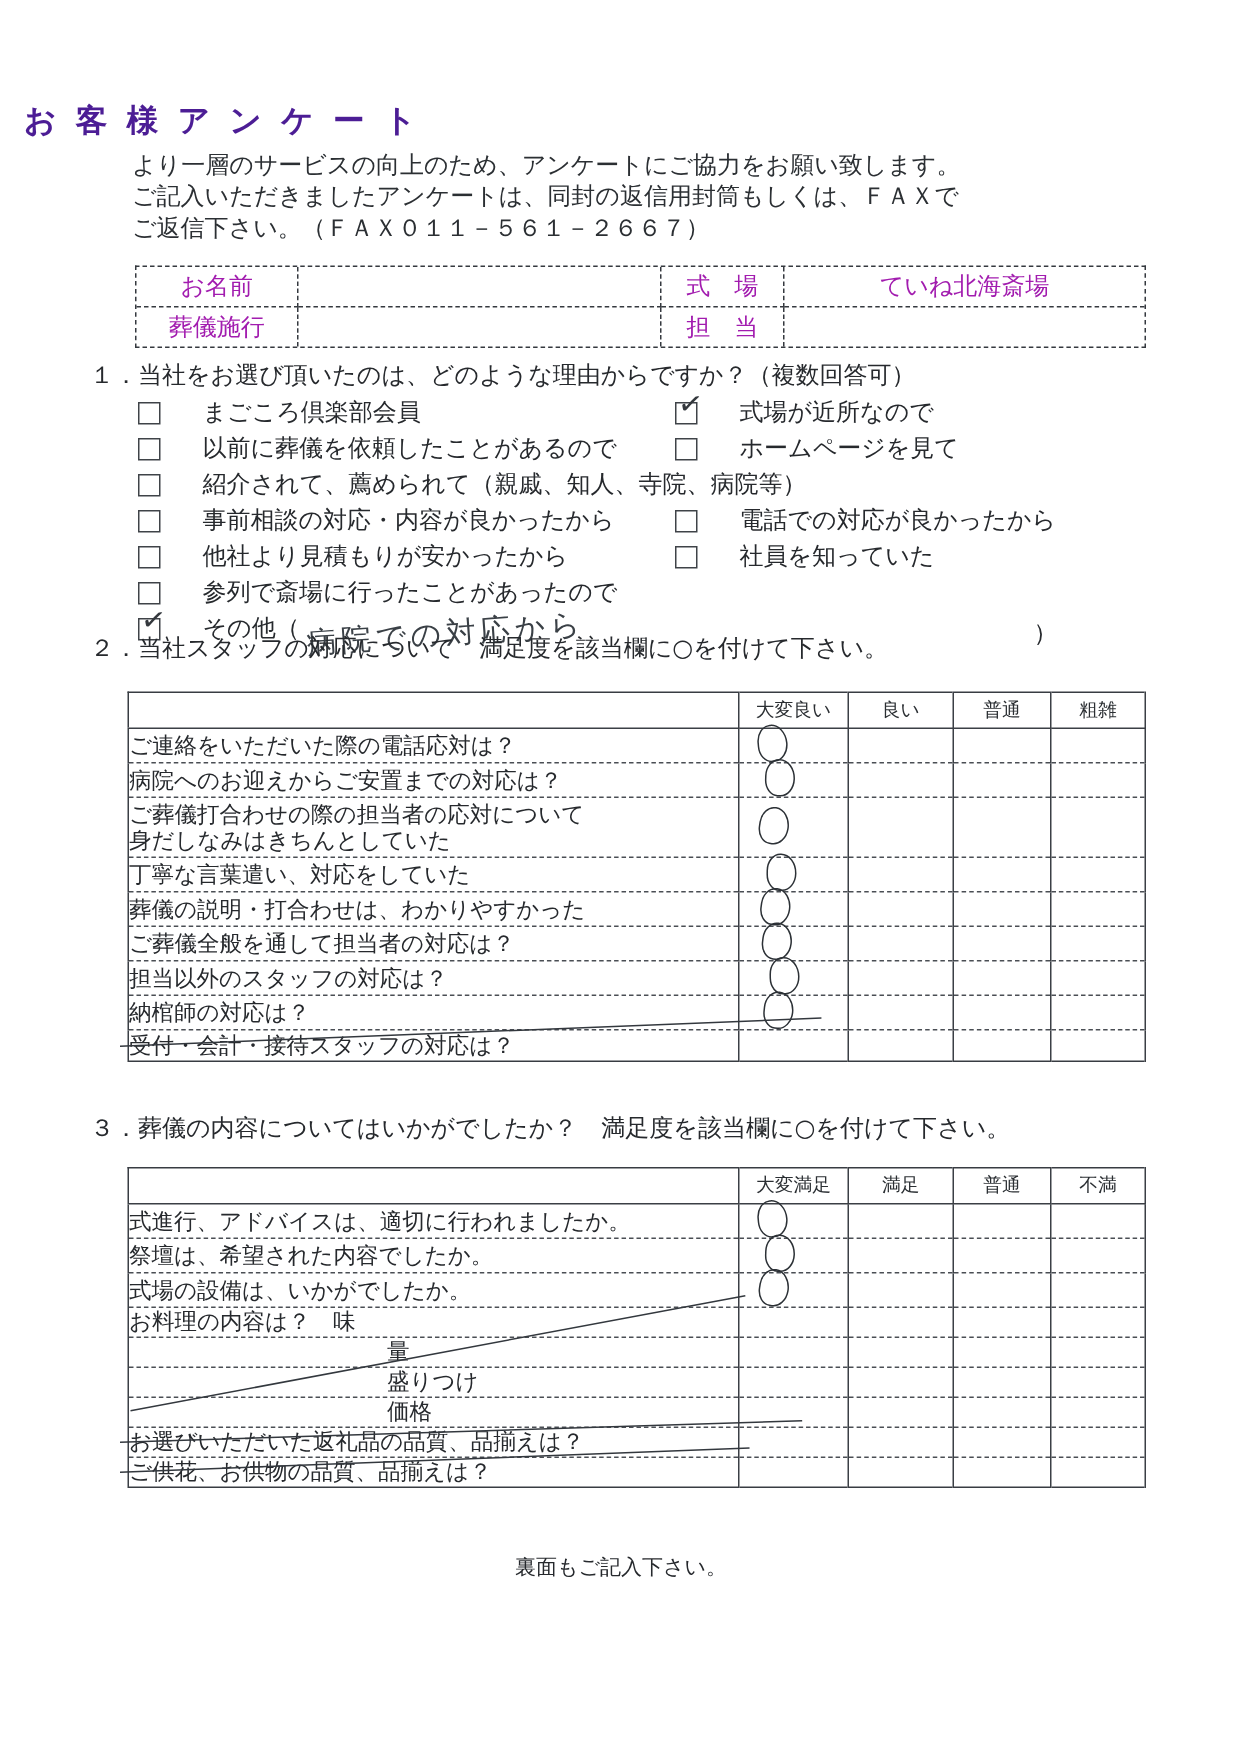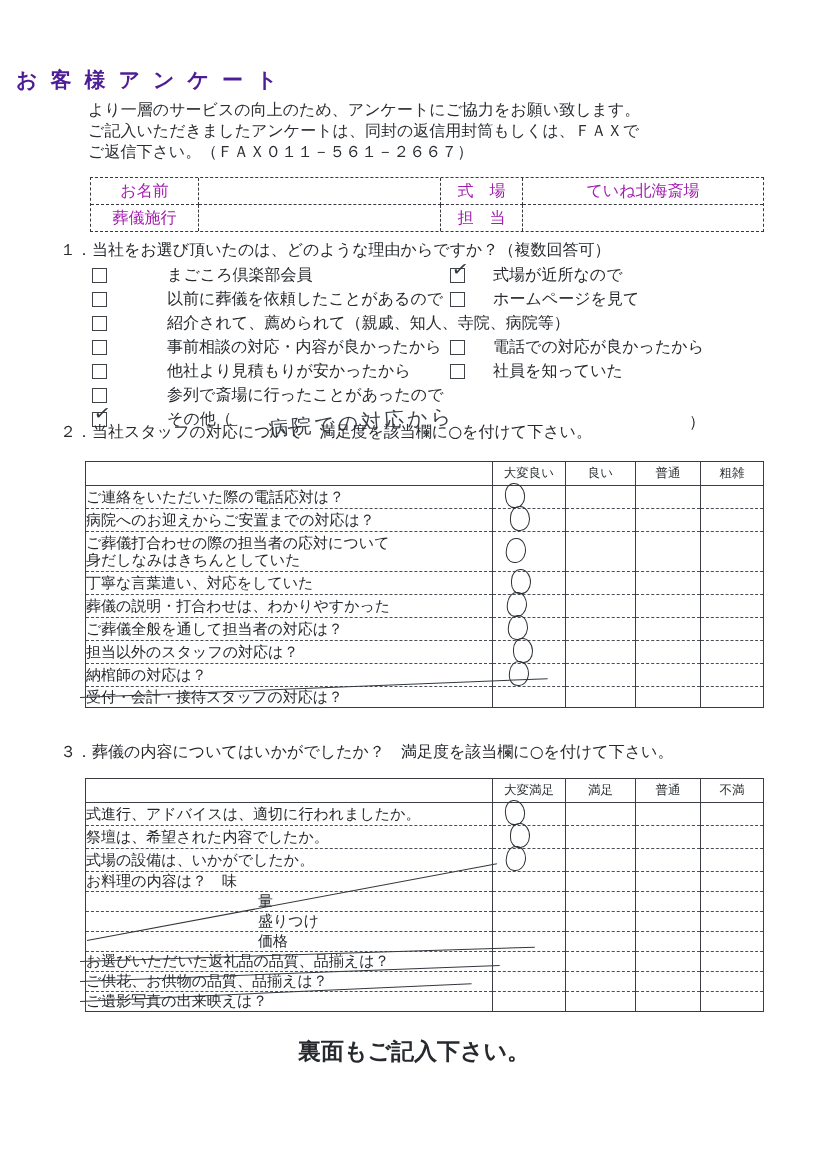--- a/index.html
+++ b/index.html
@@ -25,21 +25,21 @@
   .ib-cell:nth-child(n+5){border-bottom:none;}
   
   .q-heading{position:absolute;left:60px;font-size:16px;color:#26292d;white-space:nowrap;}
   #q1-heading{top:240px;}
   #q2-heading{top:422px;}
   #q3-heading{top:742px;}
   
   #q1-rows{position:absolute;top:263px;left:92px;width:668px;}
   .opt-row{height:24px;display:flex;align-items:center;position:relative;}
   .opt{display:flex;align-items:center;white-space:nowrap;}
-  .opt.left{width:358px;flex:none;gap:32px;}
+  .opt.left{width:358px;flex:none;}
   .opt.wide{width:auto;}
   .olabel{font-size:16px;}
   .cb{width:13px;height:13px;border:1.6px solid #3f4348;display:inline-block;
     margin-right:28px;position:relative;flex:none;}
   .ckm{position:absolute;top:-10px;left:1px;font-size:20px;color:#34383d;
     transform:rotate(8deg);font-weight:bold;line-height:1;}
   .hw{display:inline-block;font-size:20px;color:#3a4046;letter-spacing:3px;
     transform:rotate(-4deg) translateY(3px);margin-left:4px;white-space:nowrap;}
   .paren{position:absolute;right:55px;bottom:-2px;font-size:16px;}
   
@@ -55,21 +55,21 @@
   table.sat tbody tr:last-child td{border-bottom:none;}
   td.lbl{font-size:15px;text-align:left;padding-left:10px;position:relative;white-space:nowrap;line-height:17px;}
   td.lbl.indent{padding-left:172px;}
   .circle{display:block;width:18px;height:23px;border:1.7px solid #2c3136;
     border-radius:48% 55% 50% 46%;margin-top:-3px;}
   .strike-line{position:absolute;border-top:1.7px solid #33383e;height:0;
     transform-origin:left center;pointer-events:none;z-index:3;}
   .diag{position:absolute;left:2px;top:162px;width:417px;border-top:1.8px solid #33383e;
     transform:rotate(-10.6deg);transform-origin:left center;z-index:3;}
   .footer{position:absolute;top:1036px;left:0;width:100%;text-align:center;
-    font-size:23px;font-weight:bold;color:#26292d;}
+    font-size:14px;font-weight:normal;color:#26292d;}
 </style>
 </head>
 <body>
 
 <h1 class="title">お客様アンケート</h1>
 
 <div class="intro">
   <div>より一層のサービスの向上のため、アンケートにご協力をお願い致します。</div>
   <div>ご記入いただきましたアンケートは、同封の返信用封筒もしくは、ＦＡＸで</div>
   <div>ご返信下さい。（ＦＡＸ０１１－５６１－２６６７）</div>
@@ -340,24 +340,17 @@
           <td class="mc"></td>
           <td class="mc"></td>
         </tr>
         <tr style="height: 20px;">
           <td class="lbl"><span>ご供花、お供物の品質、品揃えは？</span><div class="strike-line" style="left: -6px; top: 9px; width: 420px; transform: rotate(-2.2deg);"></div></td>
           <td class="mc"></td>
           <td class="mc"></td>
           <td class="mc"></td>
           <td class="mc"></td>
         </tr>
-        <tr style="height: 20px;">
-          <td class="lbl"><span>ご遺影写真の出来映えは？</span><div class="strike-line" style="left: -6px; top: 9px; width: 392px; transform: rotate(-2.6deg);"></div></td>
-          <td class="mc"></td>
-          <td class="mc"></td>
-          <td class="mc"></td>
-          <td class="mc"></td>
-        </tr>
       </tbody>
     </table>
   </div>
 
 <div class="footer">裏面もご記入下さい。</div>
 
 </body></html>

